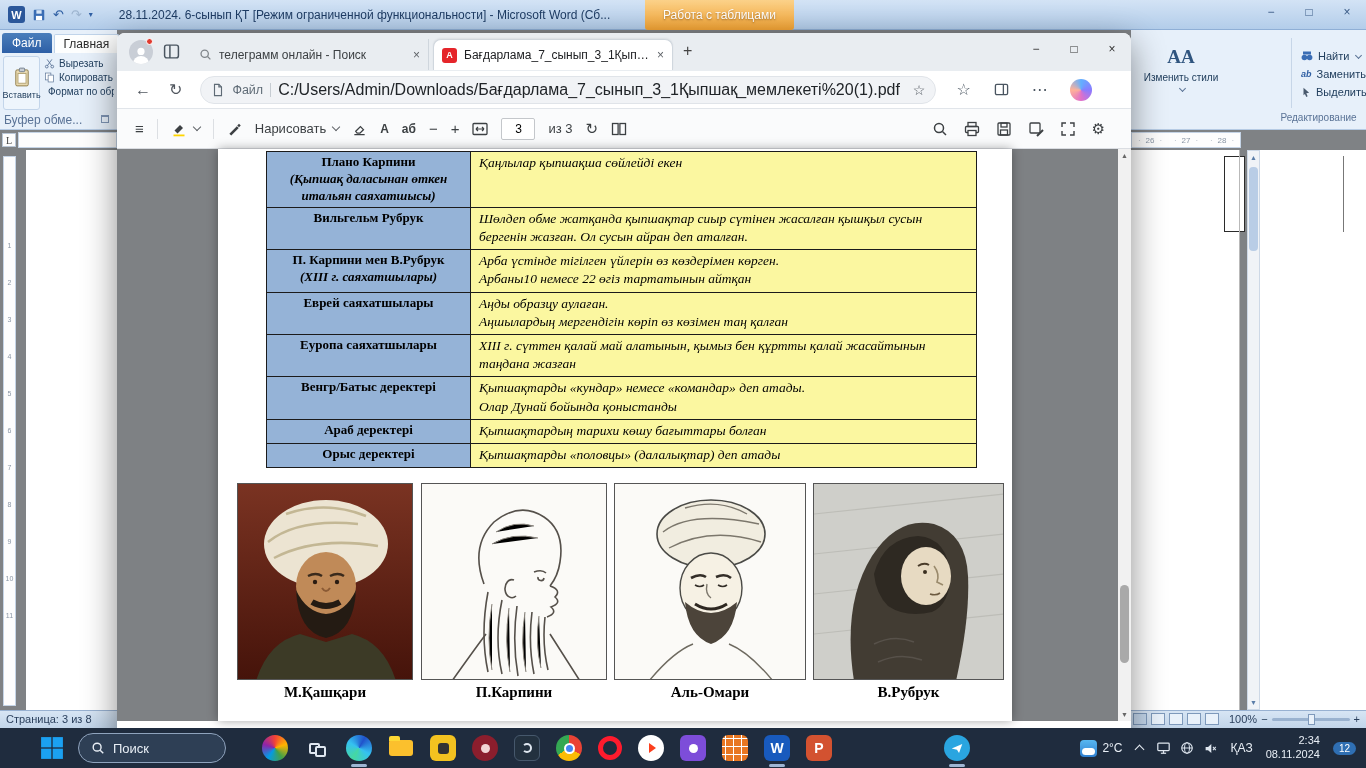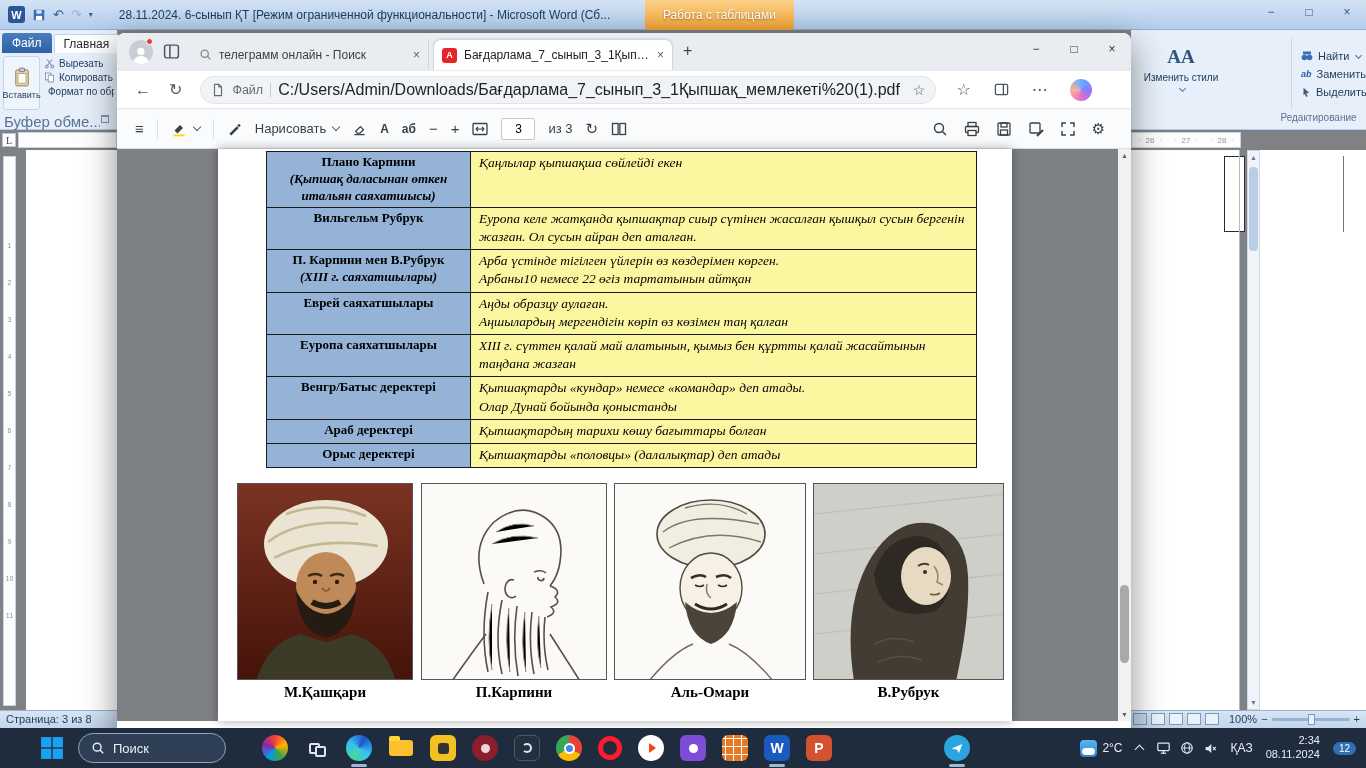--- a/index.html
+++ b/index.html
@@ -32,21 +32,21 @@
     padding:3px 10px;border-radius:3px 3px 0 0;}
   .w-tab-home{background:#fdfefe;border:1px solid #c0d4ea;border-bottom:none;color:#2a2a2a;
     font-size:12px;padding:2px 9px;border-radius:2px 2px 0 0;}
   .w-clip{display:flex;padding:3px 2px 0 3px;gap:4px;}
   .w-paste{width:37px;height:54px;border:1px solid #c3d5ea;border-radius:3px;display:flex;
     flex-direction:column;align-items:center;justify-content:center;gap:3px;background:#eef5fc;}
   .w-paste span{font-size:9px;color:#23405f;}
   .w-smalls{display:flex;flex-direction:column;gap:3px;padding-top:2px;}
   .w-sbtn{display:flex;align-items:center;gap:4px;font-size:10px;color:#23405f;
     white-space:nowrap;overflow:hidden;text-overflow:ellipsis;max-width:70px;}
-  .w-group-label{position:absolute;left:4px;top:83px;font-size:15px;color:#5a7396;
+  .w-group-label{position:absolute;left:4px;top:83px;font-size:12px;color:#5a7396;
     white-space:nowrap;overflow:hidden;max-width:96px;}
   .dlg{position:absolute;left:101px;top:85px;width:8px;height:8px;
     border:1px solid #7d93b2;border-top:2px solid #7d93b2;}
 
   #w-ribbon-right{position:absolute;left:1131px;top:30px;width:235px;height:100px;
     background:#e7f0fa;border-bottom:1px solid #b6cbe4;}
   .w-styles{position:absolute;left:12px;top:16px;width:76px;text-align:center;}
   .aa{font-family:"Liberation Serif",serif;font-size:19px;font-weight:bold;color:#30557f;}
   .w-styles .lbl{font-size:10px;color:#23405f;margin-top:4px;line-height:1.15;}
   .vgsep{position:absolute;left:160px;top:8px;height:70px;border-left:1px solid #c7d6e8;}
@@ -548,21 +548,21 @@
               <div>Қаңлылар қыпшақша сөйлейді екен</div>
                   <div></div>
             </td>
           </tr>
           <tr>
             <td class="src">
               <div>Вильгельм Рубрук</div>
               <div class="src-sub"></div>
             </td>
             <td class="fact">
-              <div>Еуропа келе жатқанда қыпшақтар сиыр сүтінен жасалған қышқыл сусын бергенін жазған. Ол сусын айран деп аталған.</div>
+              <div>Шөлдеп обме жатқанда қыпшақтар сиыр сүтінен жасалған қышқыл сусын бергенін жазған. Ол сусын айран деп аталған.</div>
                   <div></div>
             </td>
           </tr>
           <tr>
             <td class="src">
               <div>П. Карпини мен В.Рубрук</div>
               <div class="src-sub">(XIII г. саяхатшылары)</div>
             </td>
             <td class="fact">
               <div>Арба үстінде тігілген үйлерін өз көздерімен көрген.</div>

